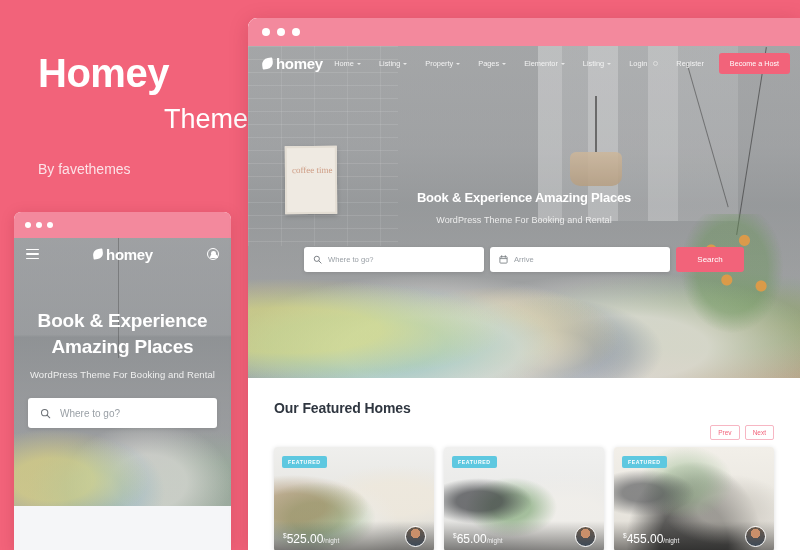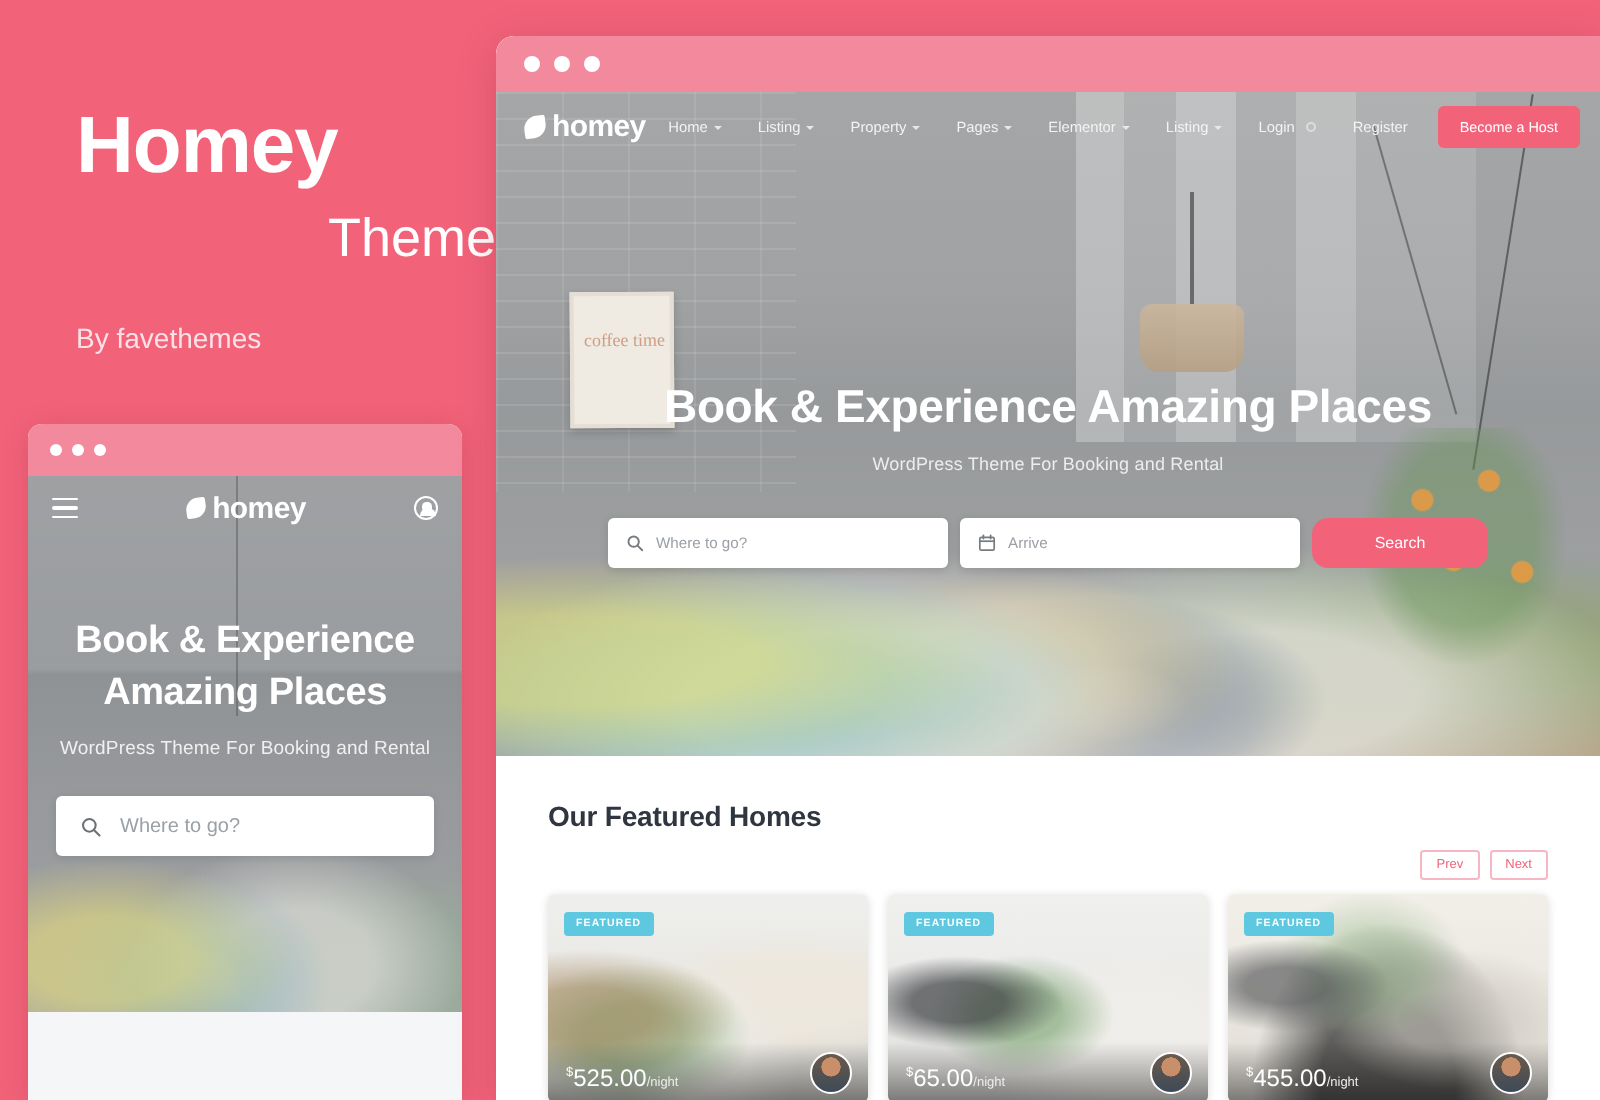--- a/index.html
+++ b/index.html
@@ -200,37 +200,37 @@
   }
   .reg-dot{width:5px;height:5px;border-radius:50%;border:1px solid #ddd;margin-left:3px;}
   .host-btn {
     background:#f2637a; color:#fff; font-size:7.2px;
     padding:6px 11px; border-radius:3px; margin-left:6px; margin-right:10px; cursor:pointer;
     white-space:nowrap;
   }
 
   
   .hero-txt { position:relative; z-index:5; text-align:center; margin-top:110px; }
-  .hero-h1 { font-size:23px; color:#fff; font-weight:600; letter-spacing:-0.2px; }
+  .hero-h1 { font-size:13px; color:#fff; font-weight:600; letter-spacing:-0.2px; }
   .hero-h2 { font-size:9px; color:#ededed; margin-top:10px; letter-spacing:0.1px; }
 
   
   .searchbar {
     position:relative; z-index:5; display:flex; gap:6px;
     margin:22px 56px 0; align-items:stretch;
   }
   .sfield {
     background:#fff; border-radius:3px; height:25px; flex:1;
     display:flex; align-items:center; gap:6px; padding:0 9px;
     box-shadow:0 1px 4px rgba(0,0,0,.12);
   }
   .sfield span { font-size:7.6px; color:#9aa0a6; white-space:nowrap; }
   .search-btn {
-    background:#f2637a; color:#fff; border-radius:8px;
-    width:88px; display:flex; align-items:center; justify-content:center;
+    background:#f2637a; color:#fff; border-radius:3px;
+    width:68px; display:flex; align-items:center; justify-content:center;
     font-size:8px; cursor:pointer;
   }
 
   
   .featured { padding:22px 26px 0; background:#fff; }
   .feat-title { font-size:14px; font-weight:bold; color:#2f3640; letter-spacing:-0.1px; }
   .feat-sub { font-size:7.6px; color:#8d939b; margin-top:7px; }
   .arrows { display:flex; gap:5px; justify-content:flex-end; margin-top:9px; }
   .arrow-btn {
     border:1px solid #f7b6c3; color:#f2637a; background:#fff;

